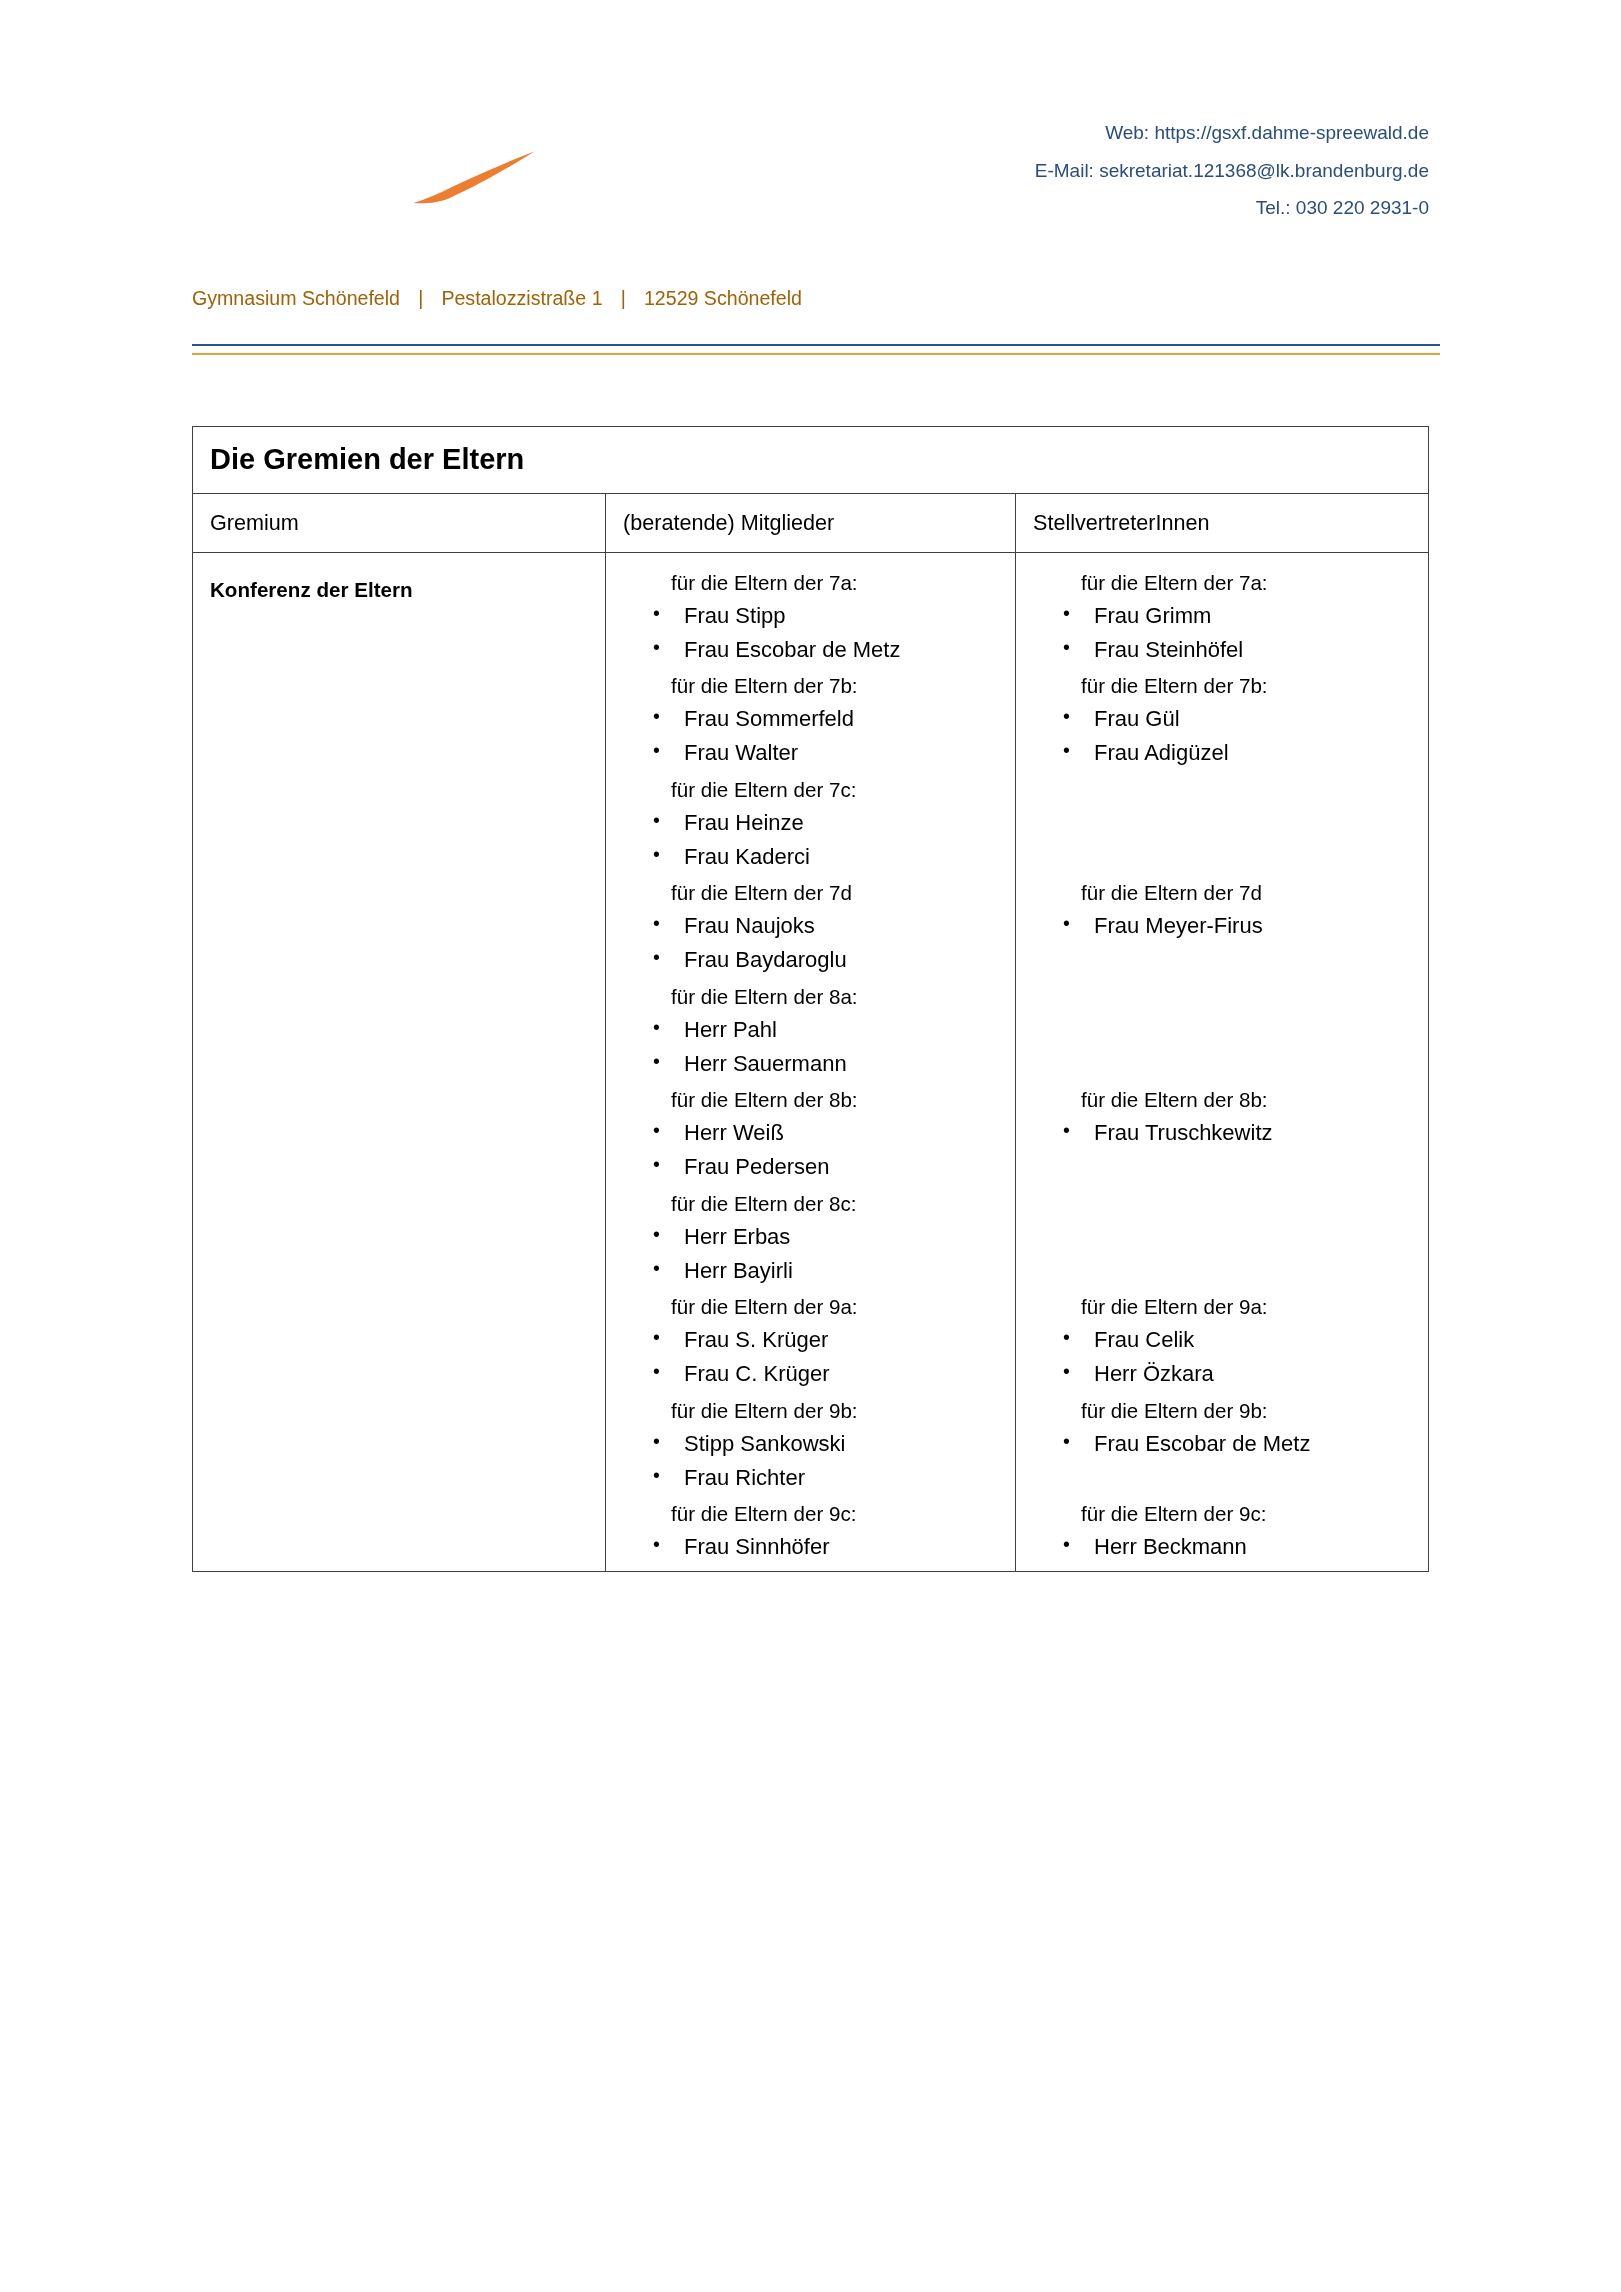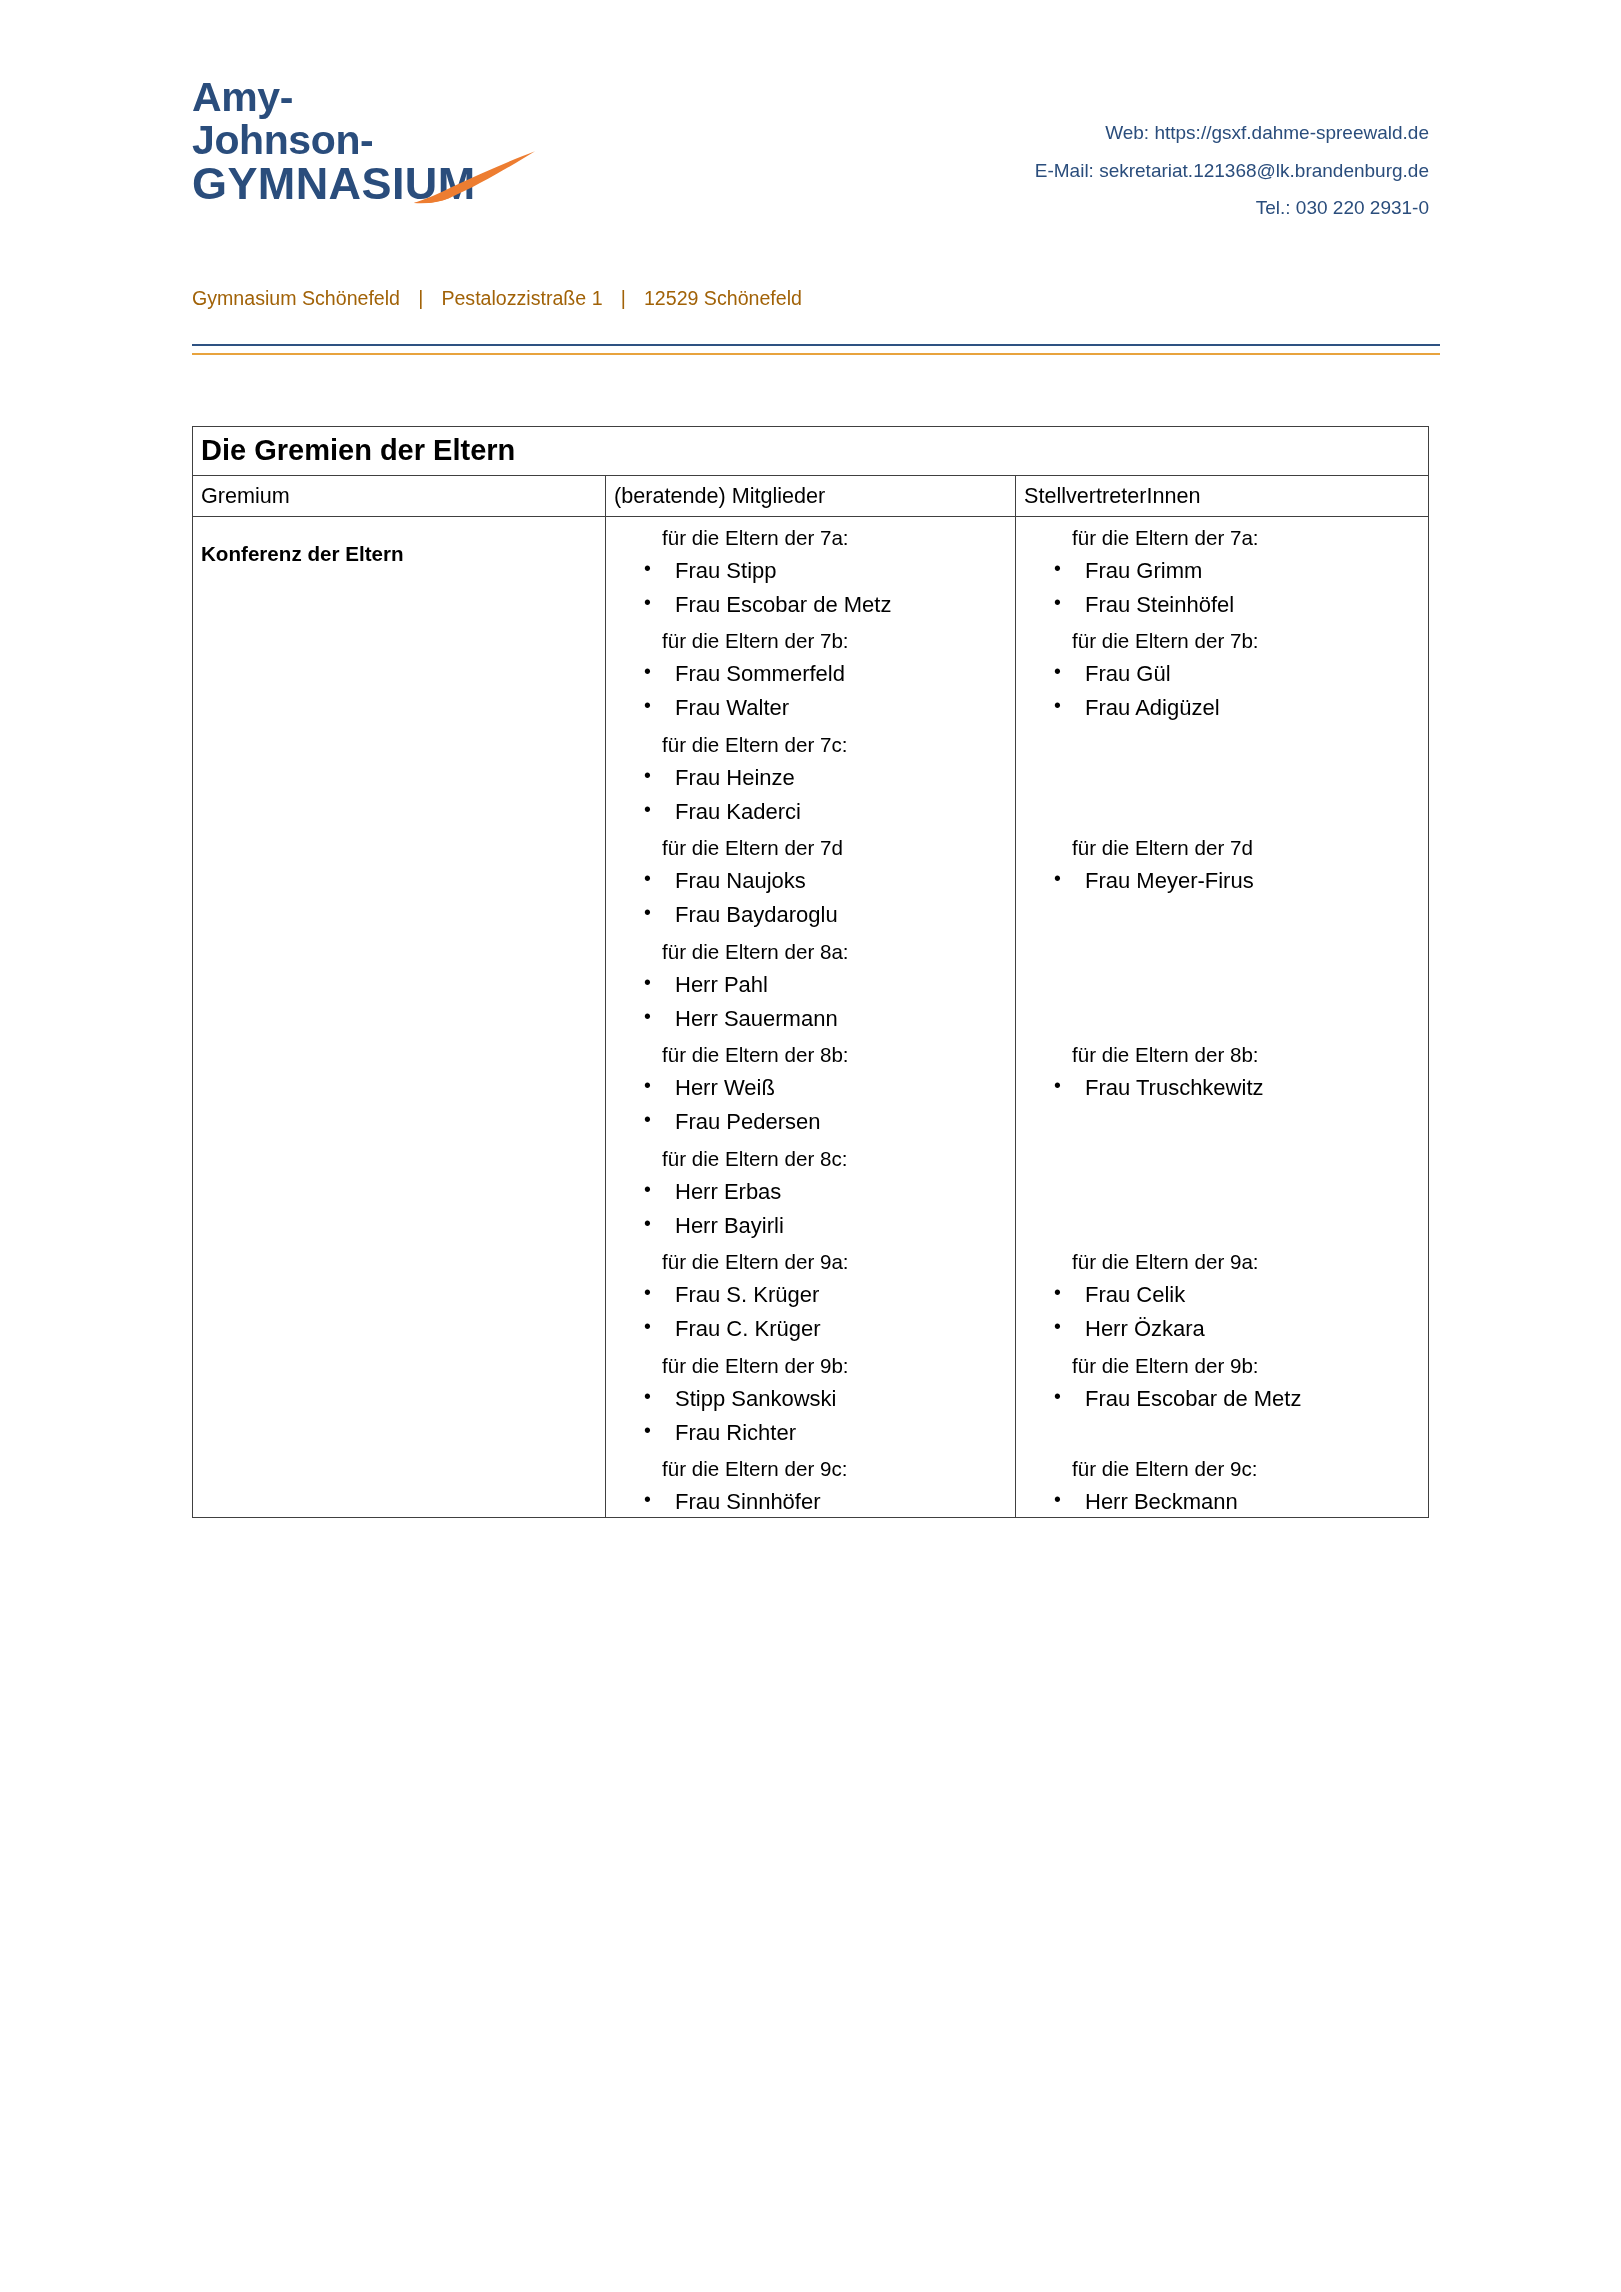--- a/index.html
+++ b/index.html
@@ -110,21 +110,21 @@
     position: absolute;
     left: 192px;
     top: 426px;
     width: 1235px;
     border-collapse: collapse;
     table-layout: fixed;
   }
   .gremien-table td {
     border: 1.5px solid #404040;
     vertical-align: top;
-    padding: 8px;
+    padding: 17px;
   }
 
   .col-1 { width: 413px; }
   .col-2 { width: 410px; }
   .col-3 { width: 413px; }
 
   .title-cell {
     padding: 26.5px 0 28px 17.6px;
     font-size: 29px;
     font-weight: bold;
@@ -182,25 +182,20 @@
     line-height: 1.28;
   }
 </style>
 </head>
 <body>
 
 <div class="page">
 
   <div class="letterhead">
 
-    <div class="logo-block">
-      <div class="logo-line l1">Amy-</div>
-      <div class="logo-line l2">Johnson-</div>
-      <div class="logo-line l3">GYMNASIUM</div>
-    </div>
 
     <svg class="logo-swoosh" viewBox="0 0 130 70">
       <path d="M128 2 C 105 16, 72 36, 40 50 C 30 54, 18 56, 4 55 C 16 51, 30 45, 44 38 C 72 25, 104 11, 128 2 Z" fill="#ed7d31"></path>
       <path d="M4 55 C 16 52, 30 50, 42 49 C 38 51, 28 54, 18 55 Z" fill="#ed7d31"></path>
     </svg>
 
     <div class="contact-block">
       <div class="contact-line">Web: https://gsxf.dahme-spreewald.de</div>
       <div class="contact-line">E-Mail: sekretariat.121368@lk.brandenburg.de</div>
       <div class="contact-line">Tel.: 030 220 2931-0</div>

